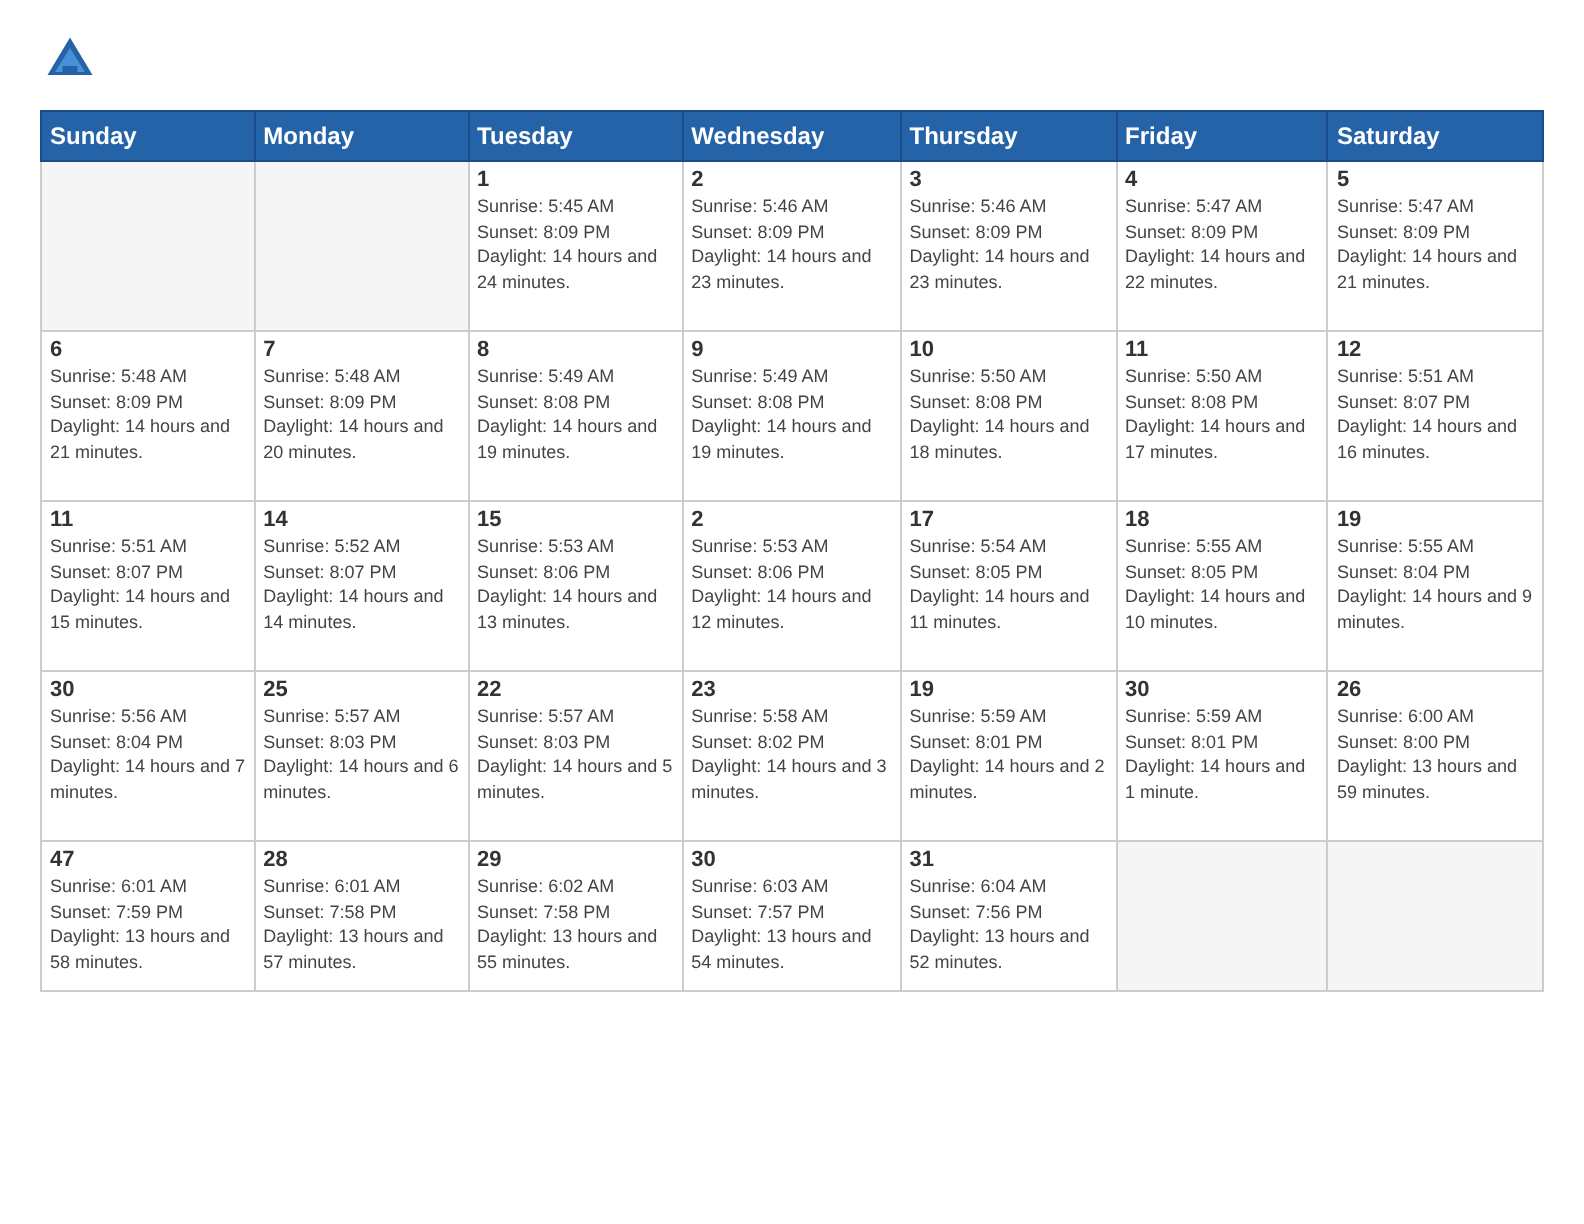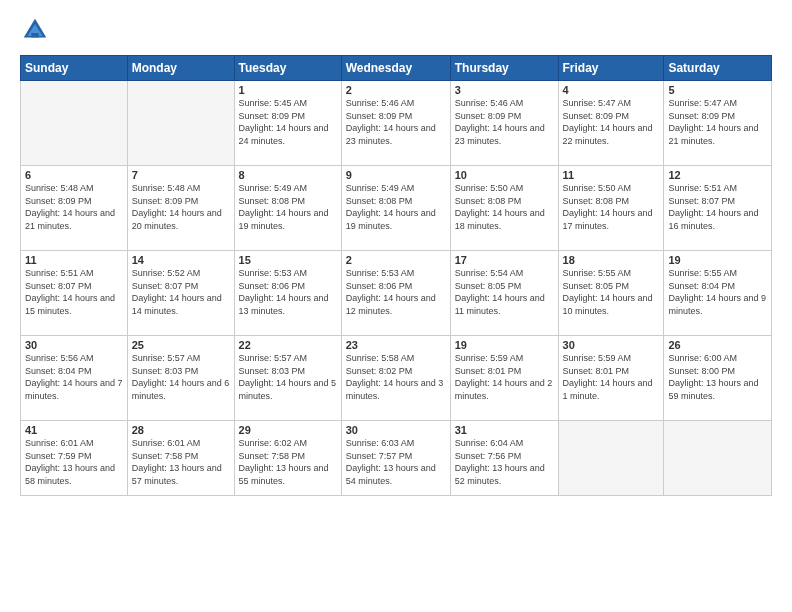--- a/index.html
+++ b/index.html
@@ -247,21 +247,21 @@
             <span class="day-num">30</span>
             <div class="day-info">Sunrise: 5:59 AM<br>Sunset: 8:01 PM<br>Daylight: 14 hours and 1 minute.</div>
           </td>
           <td>
             <span class="day-num">26</span>
             <div class="day-info">Sunrise: 6:00 AM<br>Sunset: 8:00 PM<br>Daylight: 13 hours and 59 minutes.</div>
           </td>
         </tr>
         <tr class="last-row">
           <td>
-            <span class="day-num">41</span>
+            <span class="day-num">47</span>
             <div class="day-info">Sunrise: 6:01 AM<br>Sunset: 7:59 PM<br>Daylight: 13 hours and 58 minutes.</div>
           </td>
           <td>
             <span class="day-num">28</span>
             <div class="day-info">Sunrise: 6:01 AM<br>Sunset: 7:58 PM<br>Daylight: 13 hours and 57 minutes.</div>
           </td>
           <td>
             <span class="day-num">29</span>
             <div class="day-info">Sunrise: 6:02 AM<br>Sunset: 7:58 PM<br>Daylight: 13 hours and 55 minutes.</div>
           </td>

